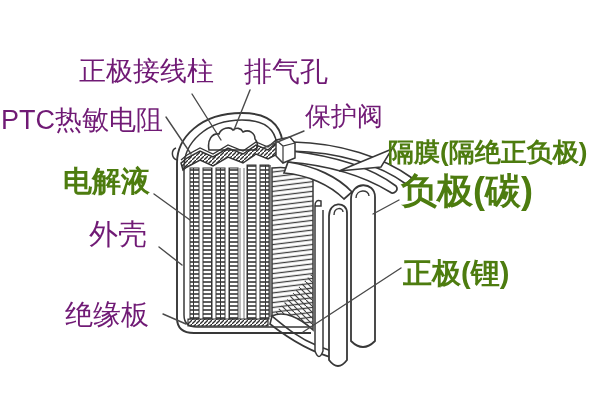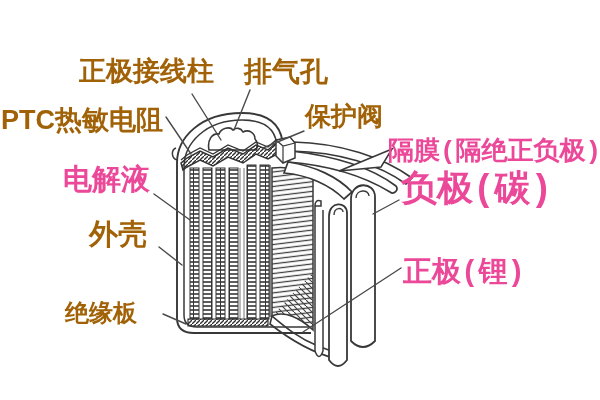--- a/index.html
+++ b/index.html
@@ -1,31 +1,31 @@
 <!DOCTYPE html>
 <html><head>
 <meta charset="utf-8">
 <style>
   html,body{margin:0;padding:0;background:#ffffff;}
   #stage{position:relative;width:600px;height:400px;background:#ffffff;overflow:hidden;
          font-family:"Liberation Sans","DejaVu Sans",sans-serif;}
   #diagram-svg{position:absolute;left:0;top:0;}
-  .lbl{position:absolute;white-space:nowrap;color:#a16207;font-weight:700;line-height:1.1;
+  .lbl{position:absolute;white-space:nowrap;color:#701a75;font-weight:400;line-height:1.1;
        letter-spacing:0px;}
-  .lbl.em{color:#ec4899;font-weight:700;font-family:Liberation Mono, monospace;}
+  .lbl.em{color:#4d7c0f;font-weight:700;}
   #lbl-terminal  {left:79px;  top:57px;  font-size:27px;}
   #lbl-vent      {left:244px; top:57px;  font-size:28px;}
   #lbl-ptc       {left:1px;   top:106px; font-size:27px;}
   #lbl-valve     {left:305px; top:102px; font-size:26px;}
   #lbl-separator {left:388px; top:138px; font-size:26px;}
   #lbl-electrolyte{left:63px; top:166px; font-size:29px;}
   #lbl-anode     {left:401px; top:171px; font-size:36px;}
   #lbl-shell     {left:89px;  top:219px; font-size:29px;}
   #lbl-cathode   {left:403px; top:258px; font-size:29px;}
-  #lbl-insulator {left:65px;  top:300px; font-size:24px;}
+  #lbl-insulator {left:65px;  top:300px; font-size:28px;}
 </style>
 </head>
 <body>
 
 <div id="stage">
 
   <svg id="diagram-svg" width="600" height="400" viewBox="0 0 600 400">
     <defs>
       <pattern id="pBrick" width="9" height="4" patternUnits="userSpaceOnUse">
         <path d="M0 2 H9" stroke="#353535" stroke-width="1.6"></path>

